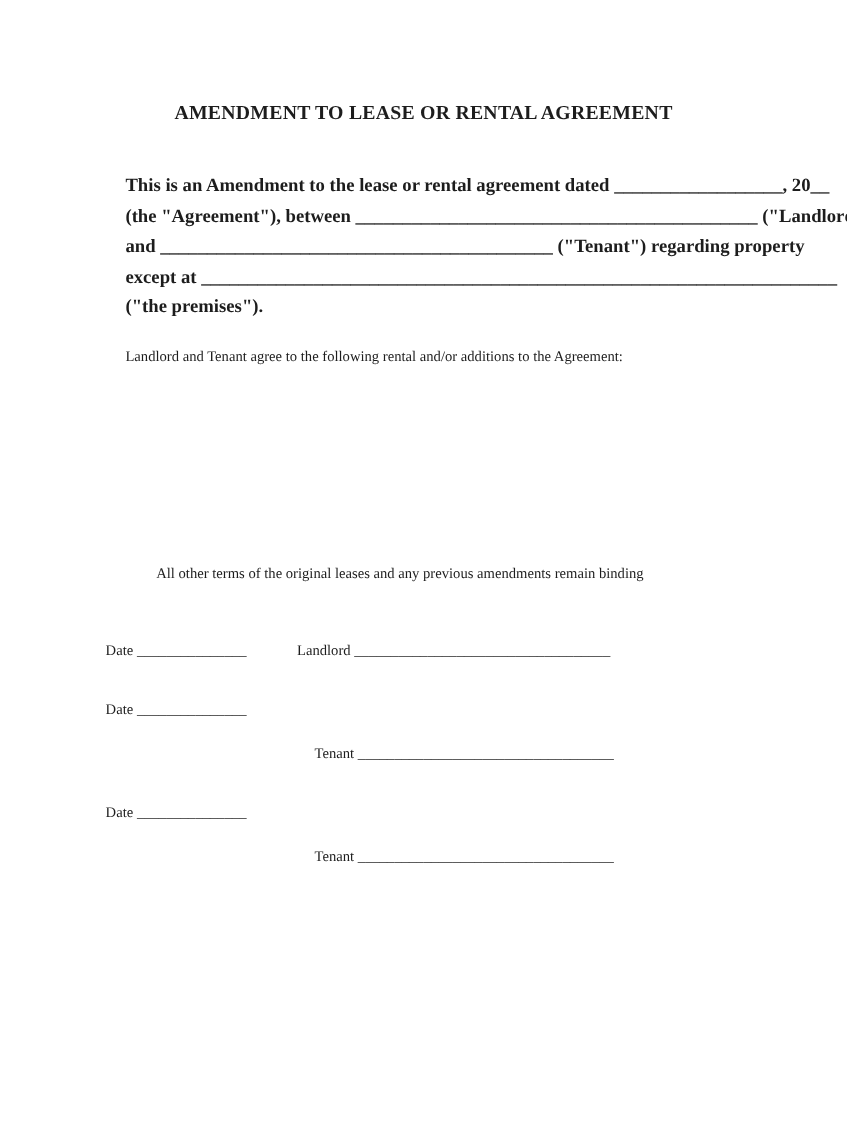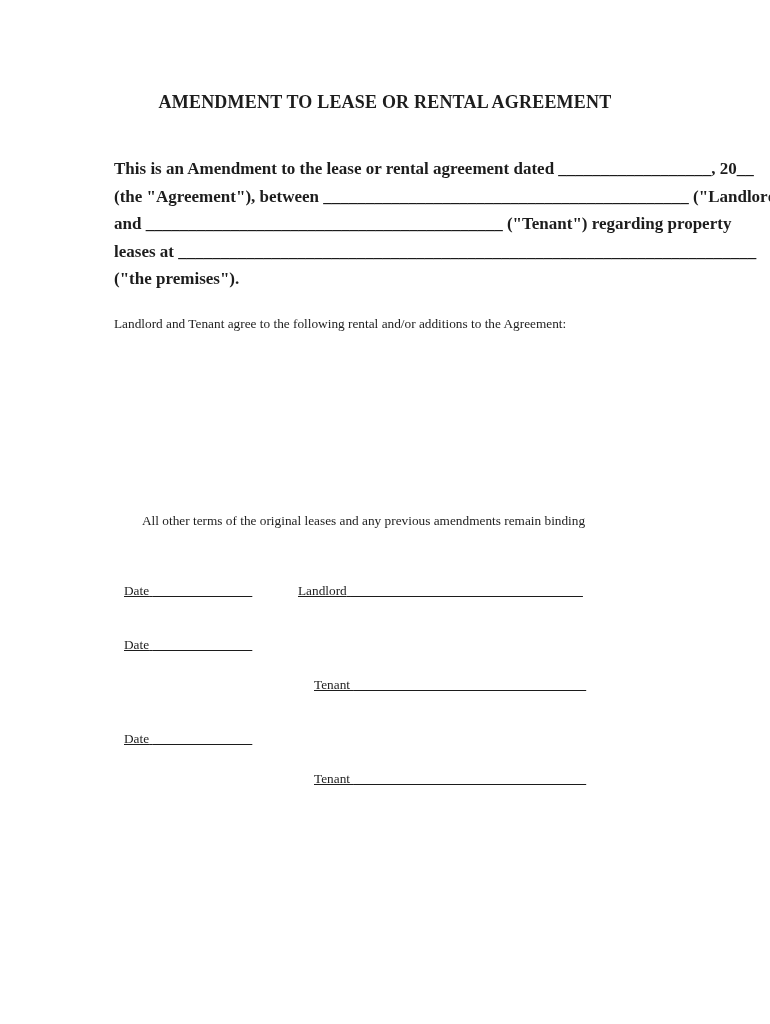--- a/index.html
+++ b/index.html
@@ -53,22 +53,21 @@
     margin-left: 28px;
   }
   .terms .tline {
     white-space: nowrap;
     font-size: 13.3px;
     line-height: 18.4px;
   }
   .sigs {
     position: absolute;
     top: 581px;
-    left: 124px;
-    text-decoration: underline;
+    left: 96px;
   }
   .sig-row {
     display: flex;
     font-size: 13.3px;
     line-height: 20px;
     white-space: nowrap;
     margin-bottom: 34px;
   }
   .sig-date {
     width: 174px;
@@ -85,21 +84,21 @@
 <body>
 
 <div class="page">
 
   <h1 class="title">AMENDMENT TO LEASE OR RENTAL AGREEMENT</h1>
 
   <div class="intro">
     <div class="line"><span>This is an Amendment to the lease or rental agreement dated </span><span class="blank">__________________</span><span>, 20</span><span class="blank">__</span></div>
     <div class="line"><span>(the "Agreement"), between </span><span class="blank">___________________________________________</span><span> ("Landlord")</span></div>
     <div class="line"><span>and </span><span class="blank">__________________________________________</span><span> ("Tenant") regarding property</span></div>
-    <div class="line"><span>leases at </span><span class="blank">____________________________________________________________________</span></div>
+    <div class="line"><span>except at </span><span class="blank">____________________________________________________________________</span></div>
     <div class="line"><span>("the premises").</span></div>
   </div>
 
   <div class="agree">Landlord and Tenant agree to the following rental and/or additions to the Agreement:</div>
 
   <div class="terms">
     <div class="tline">All other terms of the original leases and any previous amendments remain binding</div>
   </div>
 
   <div class="sigs">

